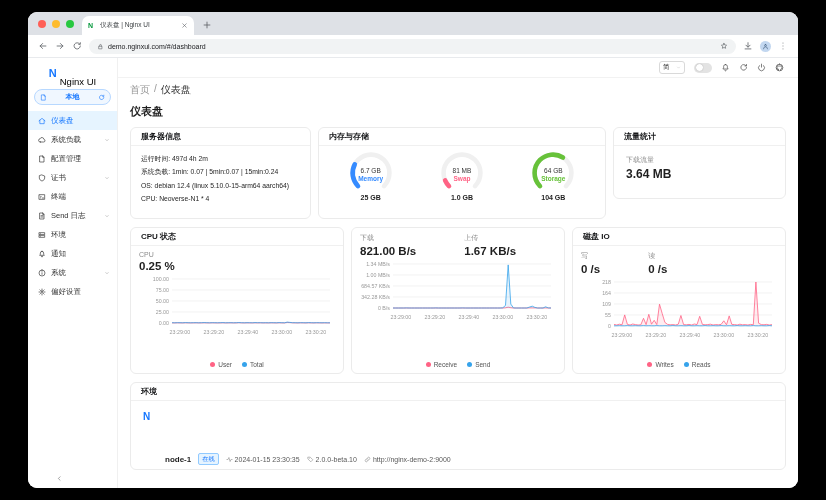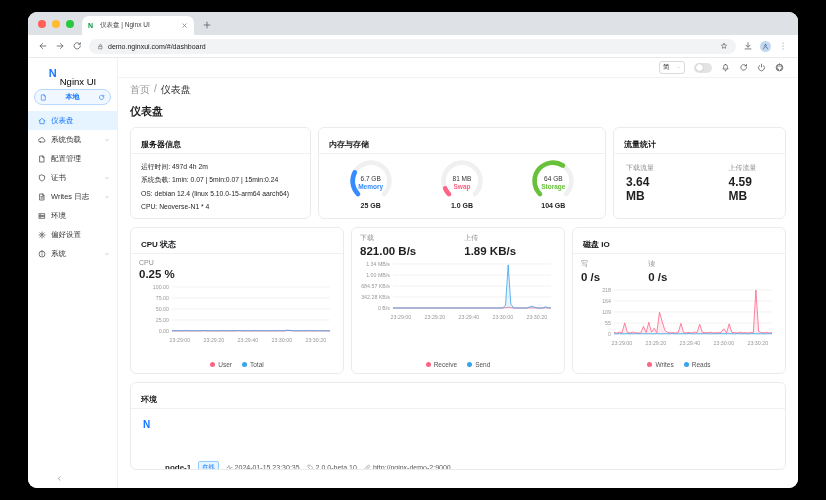--- a/index.html
+++ b/index.html
@@ -53,34 +53,34 @@
   .theme-switch .knob { position:absolute; left:1.5px; top:1.5px; width:7px; height:7px; border-radius:50%; background:#fff; box-shadow:0 0 1px rgba(0,0,0,.4); }
   .top-ic { width:9px; height:9px; color:#555; }
 
   .content { flex:1; padding:0 12px; overflow:hidden; }
   .breadcrumb { margin-top:5px; font-size:10px; color:#999; display:flex; gap:4px; }
   .breadcrumb .current { color:#333; }
   .page-title { font-size:11px; font-weight:bold; color:#1f1f1f; margin:7px 0 8px; }
 
   .row { display:flex; gap:7px; margin-bottom:8px; }
   .card { background:#fff; border:1px solid #ebebeb; border-radius:6px; overflow:hidden; }
-  .card-head { height:18px; display:flex; align-items:center; padding:0 10px; border-bottom:1px solid #f0f0f0; font-size:8px; font-weight:bold; color:#17181a;margin-top:8px; }
+  .card-head { height:18px; display:flex; align-items:center; padding:0 10px; border-bottom:1px solid #f0f0f0; font-size:8px; font-weight:bold; color:#17181a; }
   .card-body { padding:6px 10px; }
 
   .c-server { flex:0 0 181px; height:92px; }
   .c-server .card-body div { font-size:6.8px; color:#262626; line-height:1.95; white-space:nowrap; }
   .c-mem { flex:0 0 288px; height:92px; }
   .gauges { display:flex; justify-content:space-around; padding:4px 6px 0; }
   .gauge { width:72px; display:flex; flex-direction:column; align-items:center; }
   .gauge-wrap { position:relative; width:50px; height:46px; }
   .gauge-center { position:absolute; inset:0; display:flex; flex-direction:column; align-items:center; justify-content:center; padding-top:2px; }
   .gauge-value { font-size:6.5px; color:#333; }
   .gauge-label { font-size:6.5px; font-weight:bold; margin-top:1px; }
   .gauge-total { font-size:7px; font-weight:bold; color:#1f1f1f; margin-top:-2px; }
-  .c-traffic { flex:1; height:92px; }
+  .c-traffic { flex:1; height:72px; }
 
   .stats { display:flex; gap:58px; }
   .stat-label { font-size:7px; color:#8c8c8c; margin-bottom:2px; }
   .stat-value { font-size:12px; font-weight:600; color:#1f1f1f; }
   .c-traffic .card-body { padding:9px 12px; }
 
   .c-chart { flex:1; height:147px; display:flex; flex-direction:column; }
   .c-chart .card-body { padding:5px 8px 3px; flex:1; display:flex; flex-direction:column; }
   .c-chart .stats { gap:48px; margin-bottom:3px;align-items:center; }
   .c-chart .stat-value { font-size:11.5px; }
@@ -247,60 +247,78 @@
             <span class="mi-label">证书</span>
             <span class="mi-chevron">
               <svg viewBox="0 0 24 24" width="100%" height="100%" fill="none" stroke="currentColor" stroke-width="2" stroke-linecap="round" stroke-linejoin="round">
                 <path d="M7 10l5 5 5-5"></path>
               </svg>
             </span>
           </li>
           <li class="menu-item">
             <span class="mi-icon">
               <svg viewBox="0 0 24 24" width="100%" height="100%" fill="none" stroke="currentColor" stroke-width="2" stroke-linecap="round" stroke-linejoin="round">
+                <path d="M4 5h16v14H4zM7 9l3 3-3 3M13 15h4"></path>
+              </svg>
+            </span>
+            <span class="mi-label">终端</span>
+
+          </li>
+          <li class="menu-item">
+            <span class="mi-icon">
+              <svg viewBox="0 0 24 24" width="100%" height="100%" fill="none" stroke="currentColor" stroke-width="2" stroke-linecap="round" stroke-linejoin="round">
                 <path d="M6 3h8l4 4v14H6zM14 3v4h4M9 11h6M9 15h6"></path>
               </svg>
             </span>
-            <span class="mi-label">Writes 日志</span>
+            <span class="mi-label">Send 日志</span>
             <span class="mi-chevron">
               <svg viewBox="0 0 24 24" width="100%" height="100%" fill="none" stroke="currentColor" stroke-width="2" stroke-linecap="round" stroke-linejoin="round">
                 <path d="M7 10l5 5 5-5"></path>
               </svg>
             </span>
           </li>
           <li class="menu-item">
             <span class="mi-icon">
               <svg viewBox="0 0 24 24" width="100%" height="100%" fill="none" stroke="currentColor" stroke-width="2" stroke-linecap="round" stroke-linejoin="round">
                 <path d="M4 5h16v6H4zM4 13h16v6H4zM7 8h.01M7 16h.01"></path>
               </svg>
             </span>
             <span class="mi-label">环境</span>
 
           </li>
           <li class="menu-item">
             <span class="mi-icon">
               <svg viewBox="0 0 24 24" width="100%" height="100%" fill="none" stroke="currentColor" stroke-width="2" stroke-linecap="round" stroke-linejoin="round">
-                <path d="M12 9a3 3 0 1 1 0 6 3 3 0 0 1 0-6zM12 3v3M12 18v3M3 12h3M18 12h3M5.6 5.6l2.1 2.1M16.3 16.3l2.1 2.1M18.4 5.6l-2.1 2.1M7.7 16.3l-2.1 2.1"></path>
-              </svg>
-            </span>
-            <span class="mi-label">偏好设置</span>
+                <path d="M12 4a5 5 0 0 1 5 5v4l2 3H5l2-3V9a5 5 0 0 1 5-5zM10 19a2 2 0 0 0 4 0"></path>
+              </svg>
+            </span>
+            <span class="mi-label">通知</span>
 
           </li>
           <li class="menu-item">
             <span class="mi-icon">
               <svg viewBox="0 0 24 24" width="100%" height="100%" fill="none" stroke="currentColor" stroke-width="2" stroke-linecap="round" stroke-linejoin="round">
                 <path d="M12 3a9 9 0 1 1 0 18 9 9 0 0 1 0-18zM12 8h.01M12 11.5V16"></path>
               </svg>
             </span>
             <span class="mi-label">系统</span>
             <span class="mi-chevron">
               <svg viewBox="0 0 24 24" width="100%" height="100%" fill="none" stroke="currentColor" stroke-width="2" stroke-linecap="round" stroke-linejoin="round">
                 <path d="M7 10l5 5 5-5"></path>
               </svg>
             </span>
+          </li>
+          <li class="menu-item">
+            <span class="mi-icon">
+              <svg viewBox="0 0 24 24" width="100%" height="100%" fill="none" stroke="currentColor" stroke-width="2" stroke-linecap="round" stroke-linejoin="round">
+                <path d="M12 9a3 3 0 1 1 0 6 3 3 0 0 1 0-6zM12 3v3M12 18v3M3 12h3M18 12h3M5.6 5.6l2.1 2.1M16.3 16.3l2.1 2.1M18.4 5.6l-2.1 2.1M7.7 16.3l-2.1 2.1"></path>
+              </svg>
+            </span>
+            <span class="mi-label">偏好设置</span>
+
           </li>
         </ul>
       <div class="collapse">
         <span class="ic">
             <svg viewBox="0 0 24 24" width="100%" height="100%" fill="none" stroke="currentColor" stroke-width="2" stroke-linecap="round" stroke-linejoin="round">
               <path d="M14 6l-6 6 6 6"></path>
             </svg>
           </span>
       </div>
     </aside>
@@ -404,24 +422,20 @@
               </div>
           </div>
           <div class="card c-traffic">
             <div class="card-head">流量统计</div>
             <div class="card-body">
               <div class="stats">
 
               <div class="stat">
                     <div class="stat-label">下载流量</div>
                     <div class="stat-value">3.64 MB</div>
-                  </div>
-                  <div class="stat">
-                    <div class="stat-label">上传流量</div>
-                    <div class="stat-value">4.59 MB</div>
                   </div>
                 </div>
             </div>
           </div>
         </div>
 
         <div class="row">
           <div class="card c-chart">
             <div class="card-head">CPU 状态</div>
             <div class="card-body">
@@ -464,21 +478,21 @@
           <div class="card c-chart">
             <div class="card-body">
               <div class="stats">
 
               <div class="stat">
                     <div class="stat-label">下载</div>
                     <div class="stat-value">821.00 B/s</div>
                   </div>
                   <div class="stat">
                     <div class="stat-label">上传</div>
-                    <div class="stat-value">1.89 KB/s</div>
+                    <div class="stat-value">1.67 KB/s</div>
                   </div>
                 </div>
               <div class="chart-box">
                   <svg width="196" height="62">
                     <line x1="33" y1="4" x2="191" y2="4" stroke="#ededed" stroke-width="0.7"></line>
                     <text x="30" y="6" font-size="5.3" fill="#999" text-anchor="end">1.34 MB/s</text>
                     <line x1="33" y1="15" x2="191" y2="15" stroke="#ededed" stroke-width="0.7"></line>
                     <text x="30" y="17" font-size="5.3" fill="#999" text-anchor="end">1.00 MB/s</text>
                     <line x1="33" y1="26" x2="191" y2="26" stroke="#ededed" stroke-width="0.7"></line>
                     <text x="30" y="28" font-size="5.3" fill="#999" text-anchor="end">684.57 KB/s</text>

